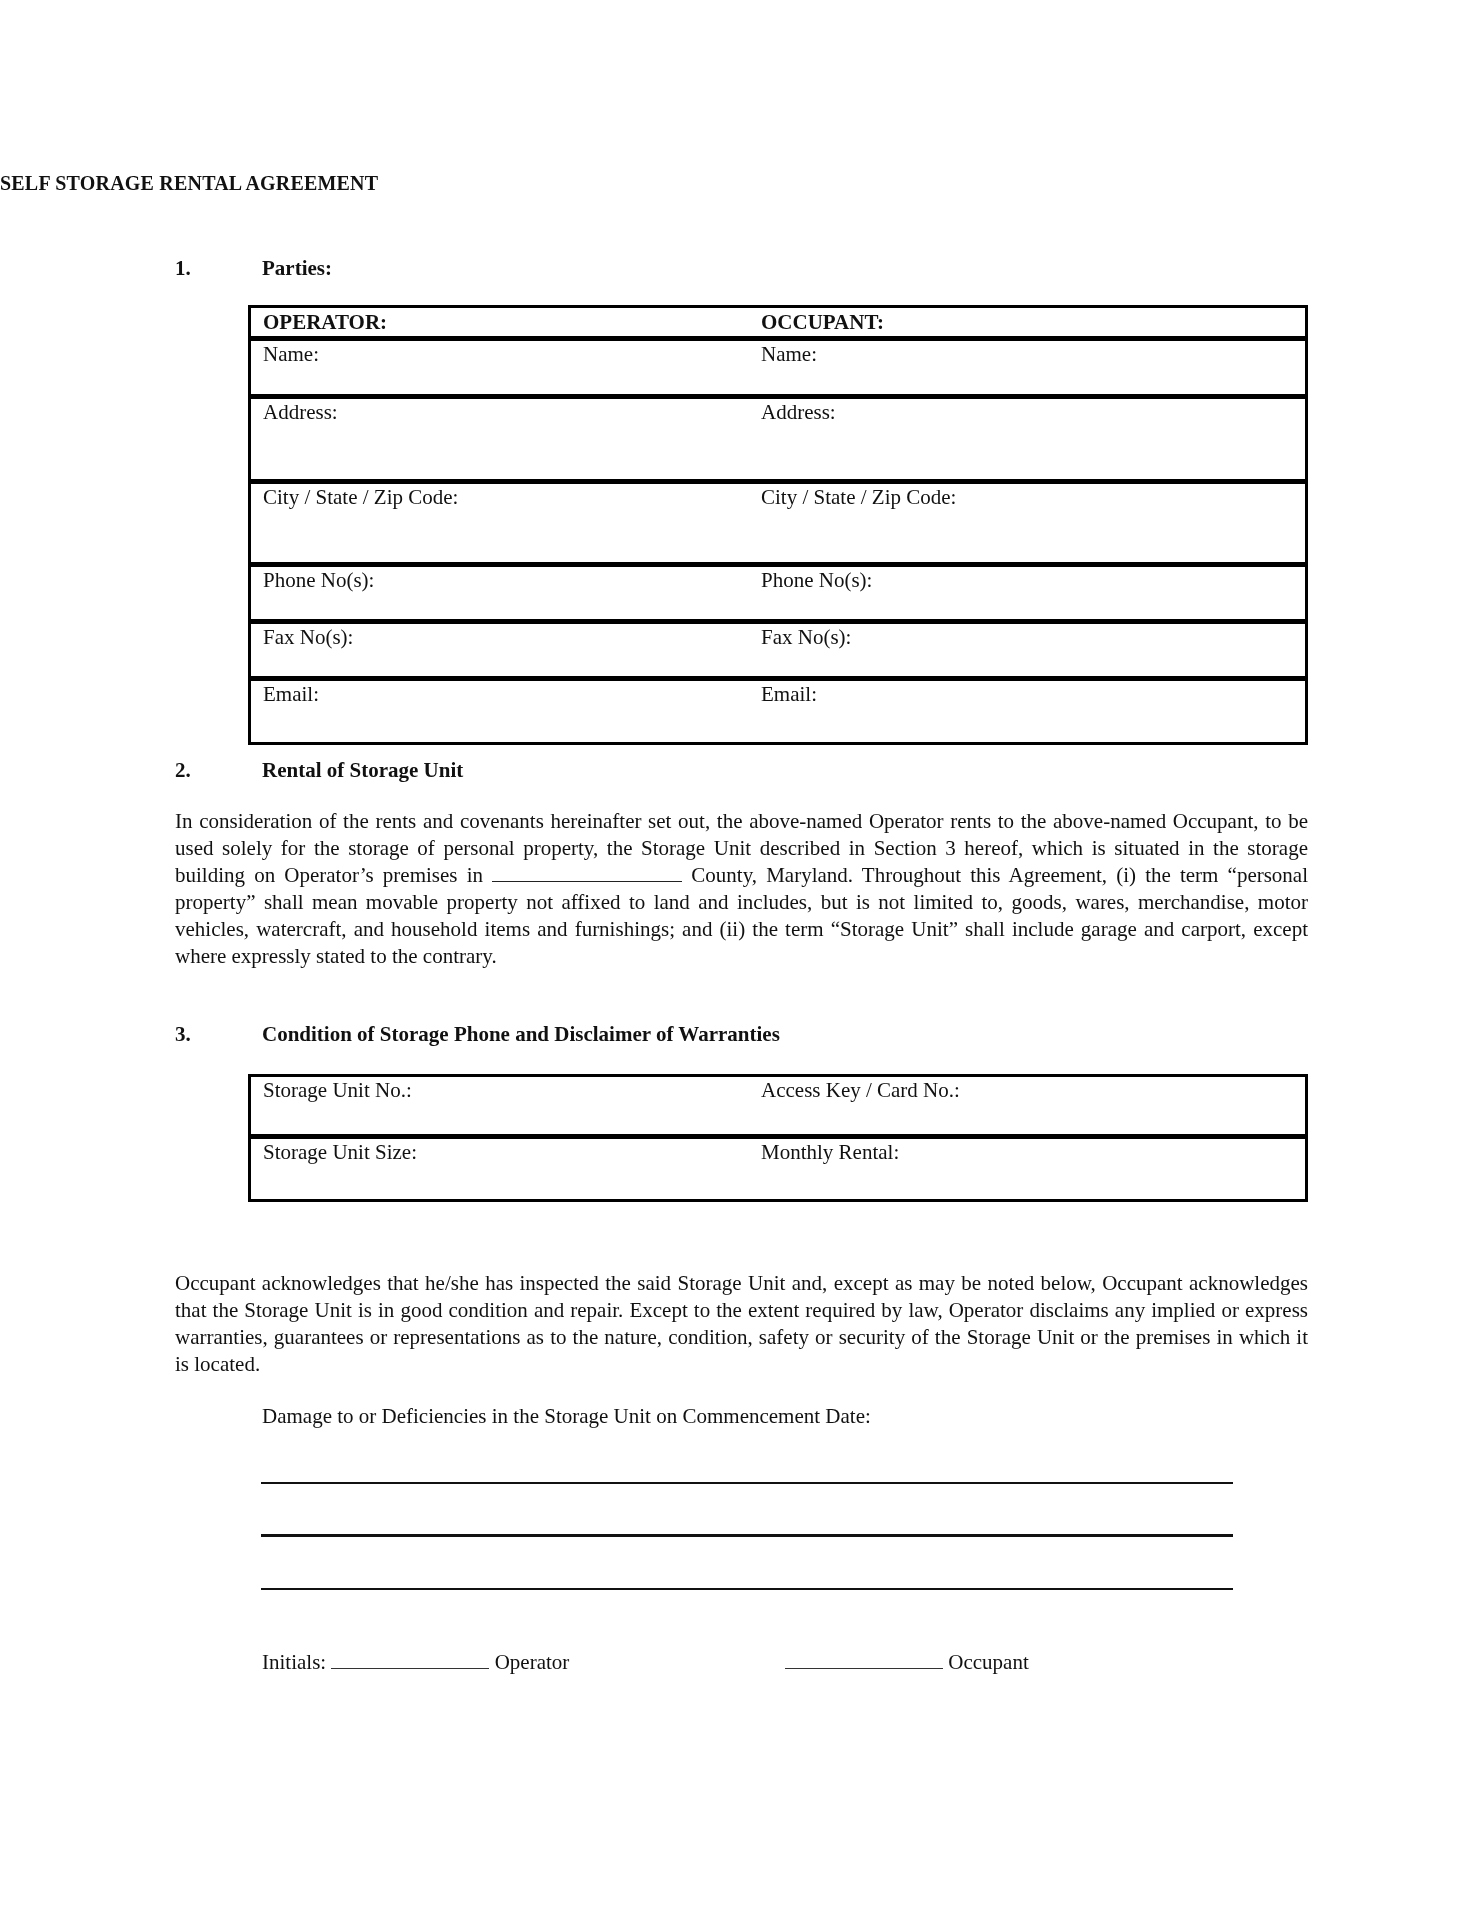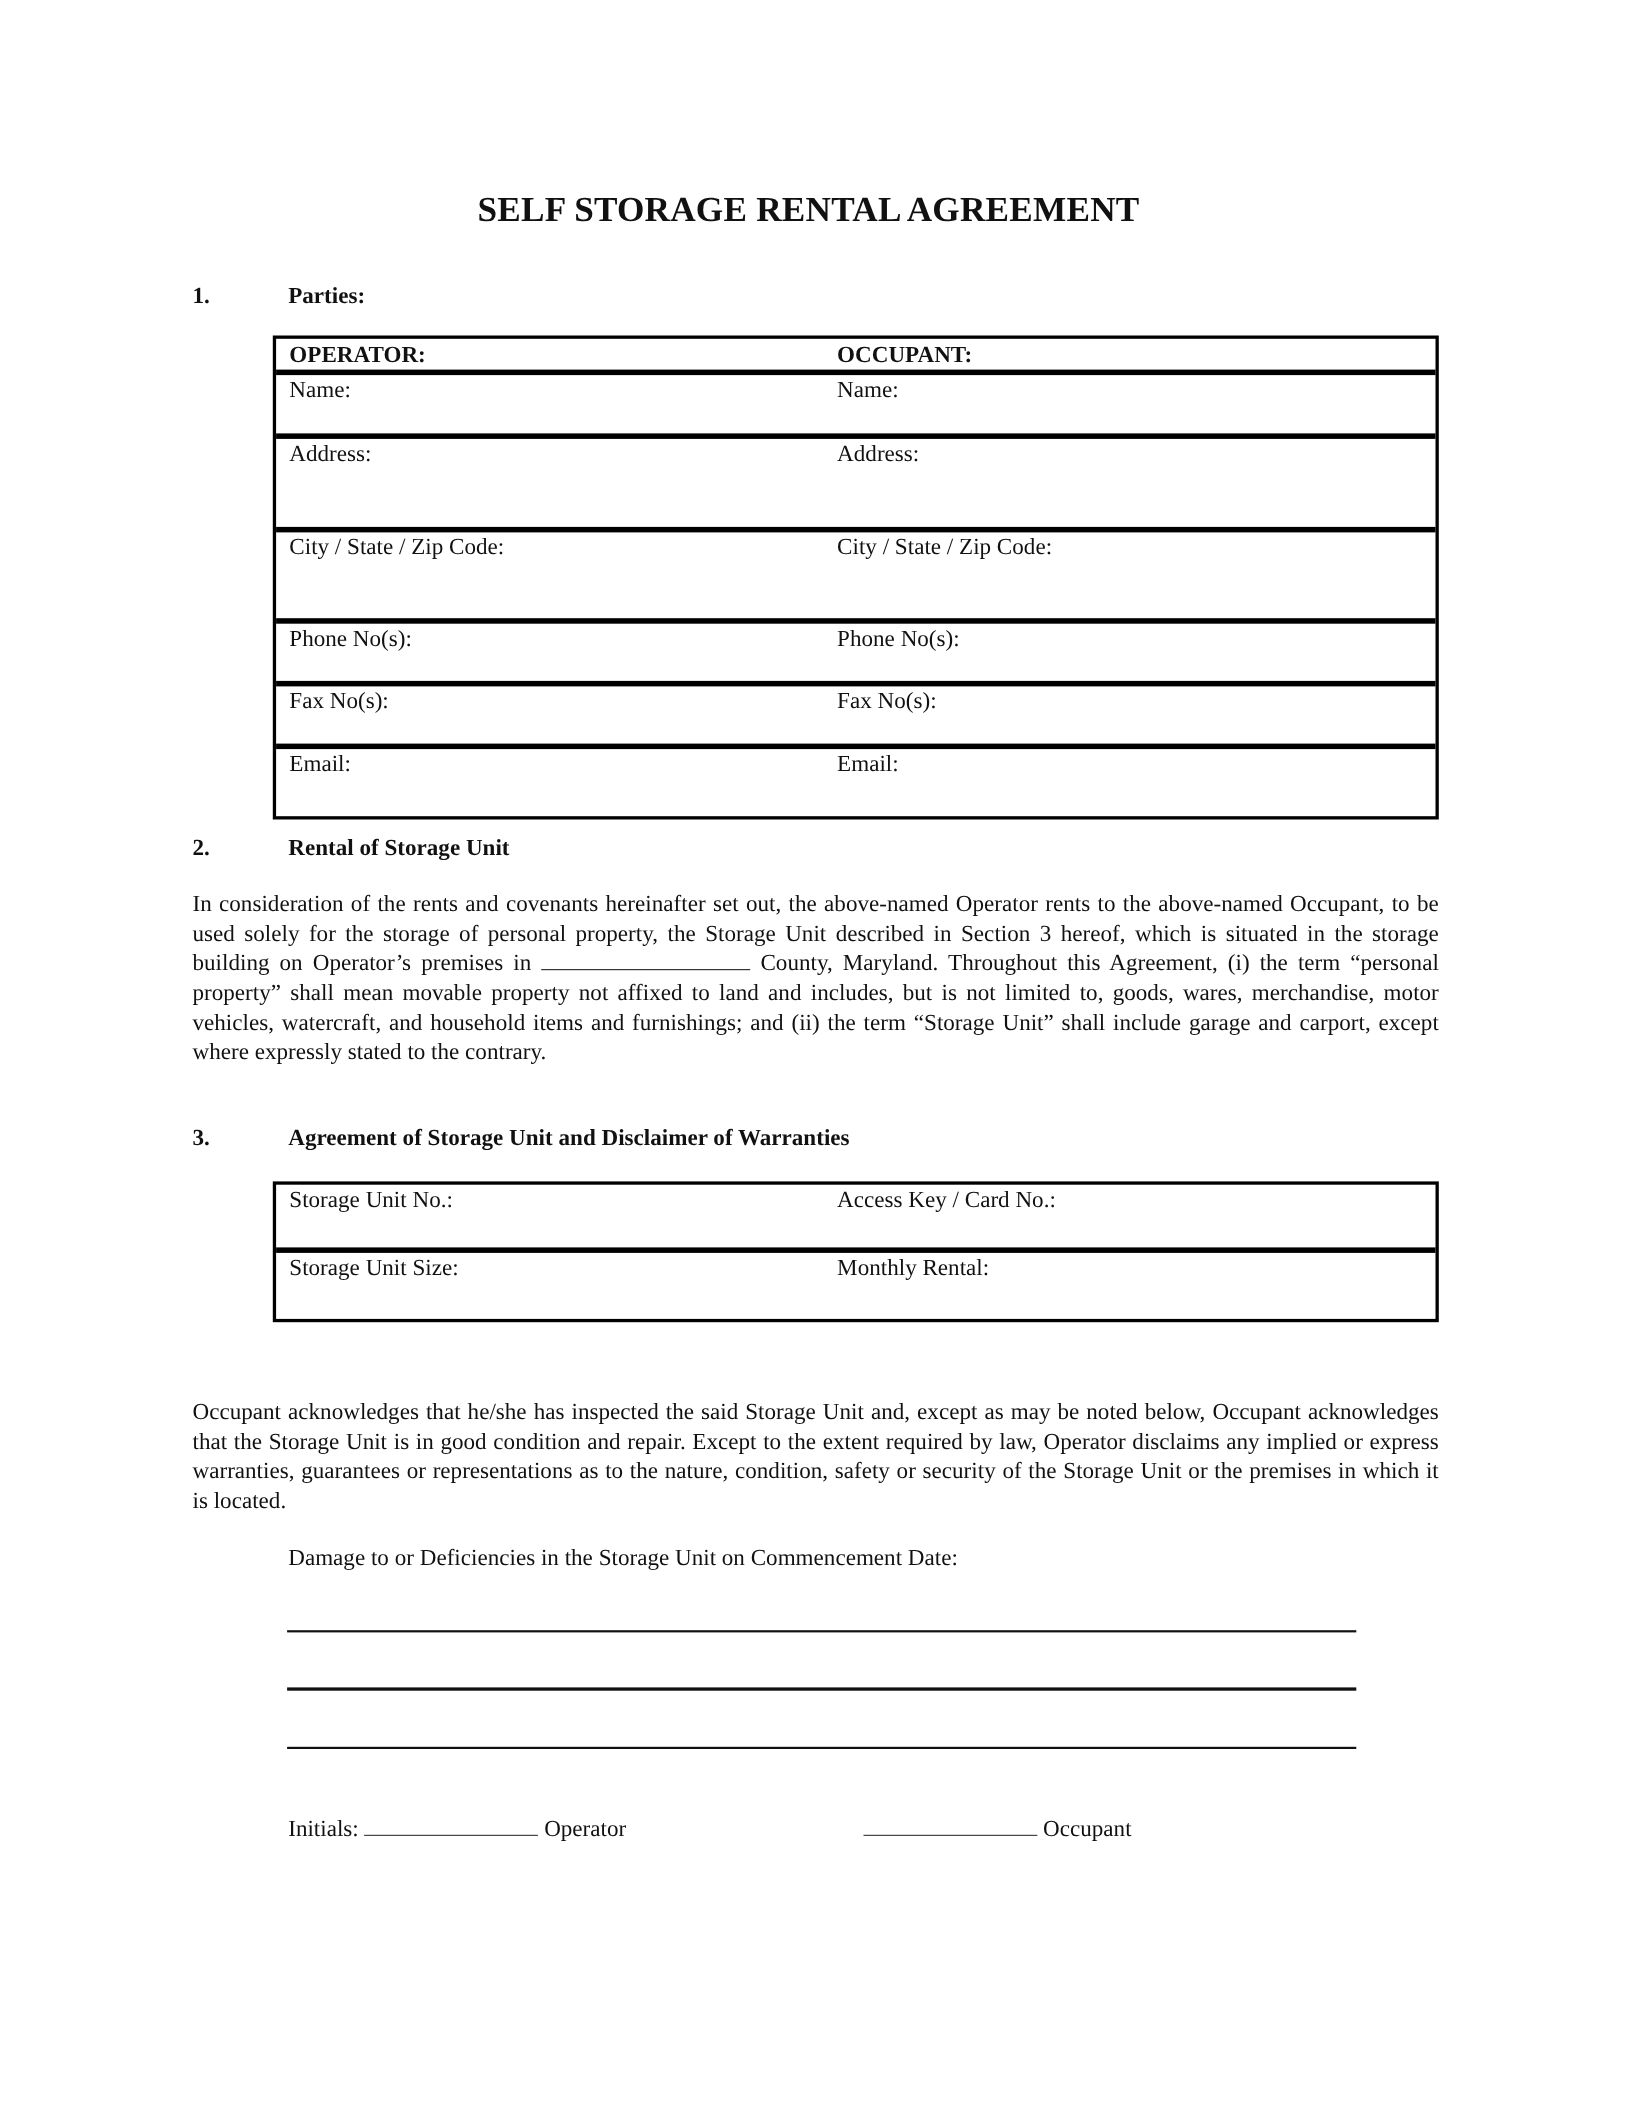--- a/index.html
+++ b/index.html
@@ -1,19 +1,19 @@
 <!DOCTYPE html>
 <html><head>
 <meta charset="utf-8">
 <style>
   html, body { margin: 0; padding: 0; background: #ffffff; }
   body { width: 1483px; height: 1920px; position: relative; overflow: hidden;
          font-family: "Liberation Serif", "DejaVu Serif", serif; color: #111111; }
   .abs { position: absolute; }
-  .title { top: 172px; left: 0; width: 1470px; text-align: center; font-size: 32px; font-weight: bold; letter-spacing: 0.2px; }
+  .title { top: 172px; left: 0; width: 1470px; font-size: 20px; font-weight: bold; letter-spacing: 0.2px; }
   .sec-num { left: 175px; font-size: 21px; font-weight: bold; }
   .sec-head { left: 262px; font-size: 21px; font-weight: bold; }
   .tbl { left: 248px; width: 1060px; border: 3px solid #000; box-sizing: border-box; }
   .row { position: relative; border-top: 5px solid #000; box-sizing: border-box; }
   .row:first-child { border-top: none; }
   .cell { position: absolute; top: 0; font-size: 21px; line-height: 26px; }
   .c1 { left: 12px; }
   .c2 { left: 510px; }
   .bold { font-weight: bold; }
   .para { left: 175px; width: 1133px; font-size: 21px; line-height: 27px; text-align: justify; }
@@ -66,21 +66,21 @@
 <div class="abs sec-num" style="top:758px;">2.</div>
 <div class="abs sec-head" style="top:758px;">Rental of Storage Unit</div>
 
 <div class="abs para" style="top:808px;">
   <span>In consideration of the rents and covenants hereinafter set out, the above-named Operator rents to the above-named Occupant, to be used solely for the storage of personal property, the Storage Unit described in Section 3 hereof, which is situated in the storage building on Operator’s premises in</span>
   <span class="blank"></span>
   <span>County, Maryland. Throughout this Agreement, (i) the term “personal property” shall mean movable property not affixed to land and includes, but is not limited to, goods, wares, merchandise, motor vehicles, watercraft, and household items and furnishings; and (ii) the term “Storage Unit” shall include garage and carport, except where expressly stated to the contrary.</span>
 </div>
 
 <div class="abs sec-num" style="top:1022px;">3.</div>
-<div class="abs sec-head" style="top:1022px;">Agreement of Storage Unit and Disclaimer of Warranties</div>
+<div class="abs sec-head" style="top:1022px;">Condition of Storage Phone and Disclaimer of Warranties</div>
 
 <div class="abs tbl" style="top:1074px;">
   <div class="row" style="height:57px;">
     <span class="cell c1">Storage Unit No.:</span>
     <span class="cell c2">Access Key / Card No.:</span>
   </div>
   <div class="row" style="height:65px;text-align:right;">
     <span class="cell c1">Storage Unit Size:</span>
     <span class="cell c2">Monthly Rental:</span>
   </div>

